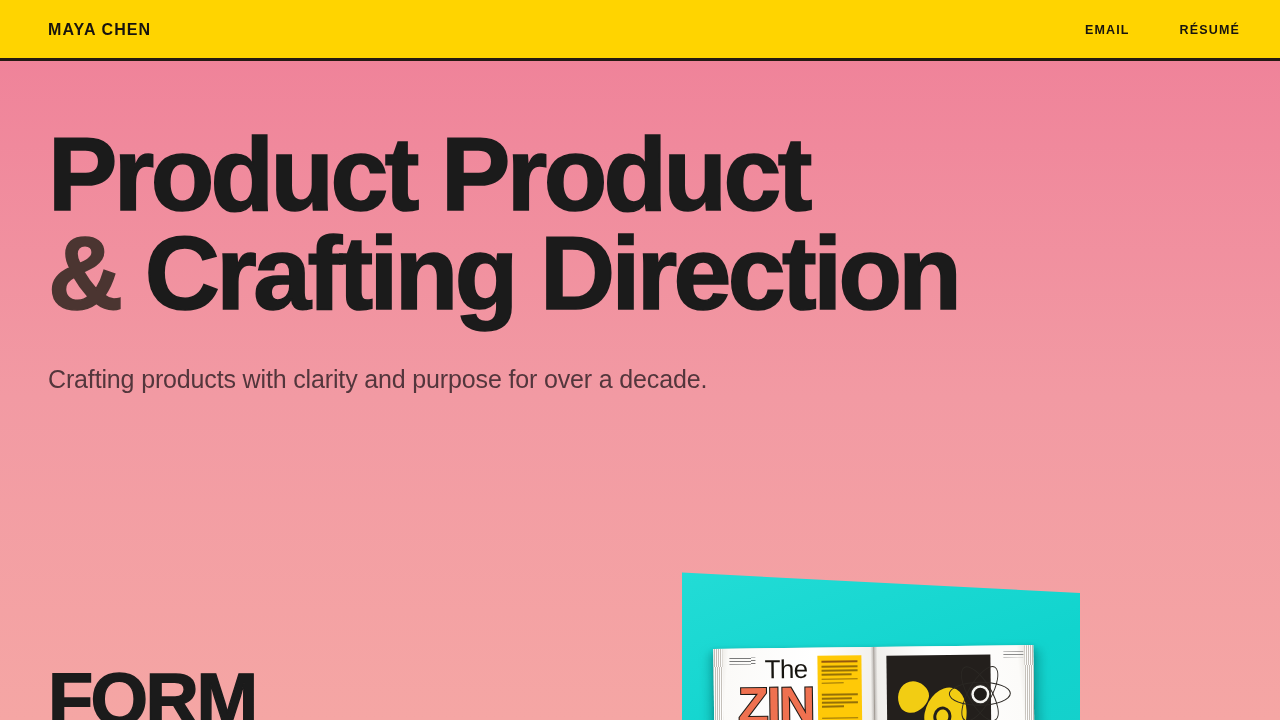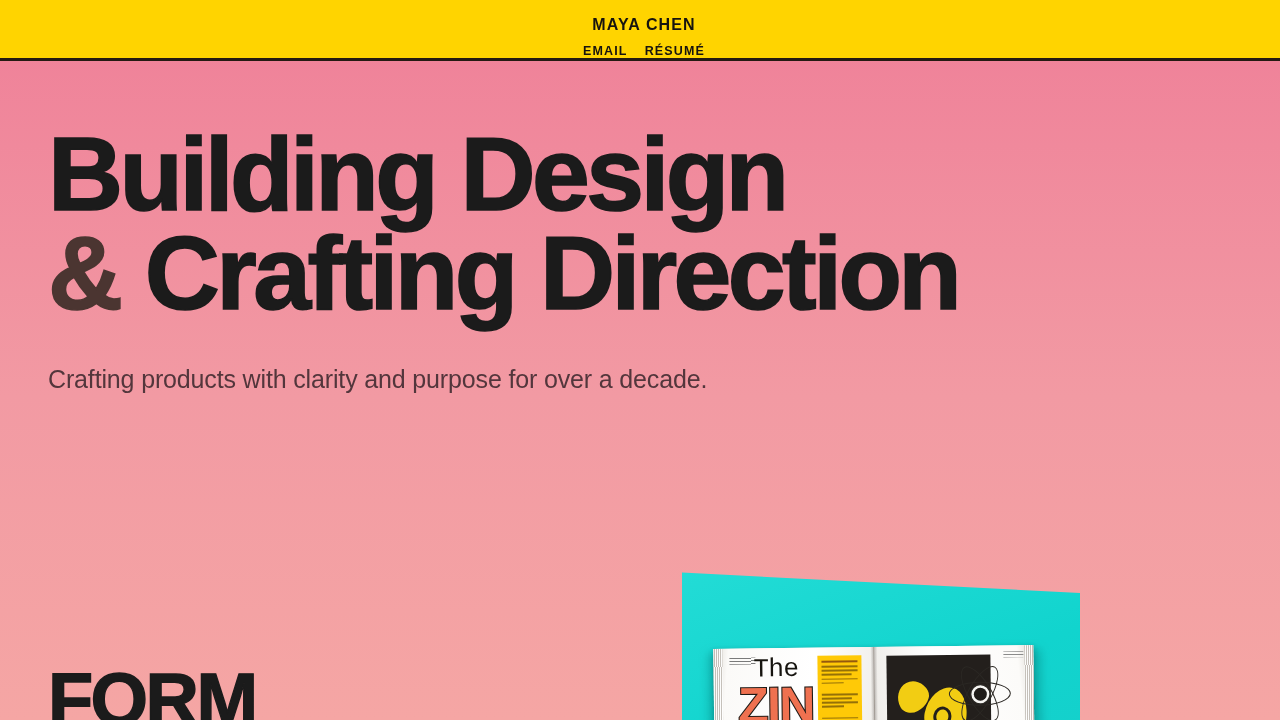--- a/index.html
+++ b/index.html
@@ -28,37 +28,36 @@
   .topbar {
     position:absolute;
     top:0; left:0;
     width:1280px;
     height:61px;
     background:#ffd400;
     border-bottom:3px solid #241a12;
     display:flex;
     align-items:center;
     justify-content:space-between;
-    padding:16px 40px 0 48px;
+    padding:2px 40px 0 48px;
     z-index:40;
-    flex-direction:column;
   }
 
   .brand {
     font-size:16px;
     font-weight:bold;
     letter-spacing:1.1px;
     color:#17140f;
     white-space:nowrap;
   }
 
   .navlinks {
     display:flex;
     align-items:center;
-    gap:17px;
+    gap:50px;
   }
 
   .navlink {
     font-size:12.5px;
     font-weight:bold;
     letter-spacing:1.15px;
     color:#17140f;
     text-decoration:none;
     white-space:nowrap;
     cursor:pointer;
@@ -194,22 +193,22 @@
   
   .tiny-head {
     position:absolute;
     left:16px; top:9px;
     width:26px; height:7px;
     background:repeating-linear-gradient(180deg,#7a7a7a 0 1px, transparent 1px 3px);
   }
 
   .the-word {
     position:absolute;
-    left:40px; top:8px;
-    font-family:Liberation Mono, monospace;
+    left:51px; top:8px;
+    font-family:Liberation Sans, sans-serif;
     font-size:26px;
     line-height:1;
     color:#16140f;
     letter-spacing:-0.6px;
   }
 
   .zin-word {
     position:absolute;
     left:24px; top:32px;
     font-size:50px;
@@ -322,21 +321,21 @@
   <div class="topbar">
     <div class="brand">MAYA CHEN</div>
     <nav class="navlinks">
       <a class="navlink">EMAIL</a>
       <a class="navlink">RÉSUMÉ</a>
     </nav>
   </div>
 
   <div class="hero">
     <h1 class="headline">
-      <div>Building Design</div>
+      <div>Product Product</div>
       <div><span class="amp">&amp;</span> <span>Crafting Direction</span></div>
     </h1>
     <div class="subline">
       <div>Crafting products with clarity and purpose for over a decade.</div>
     </div>
   </div>
 
   <div class="section-title">FORM</div>
 
   <div class="photo">

